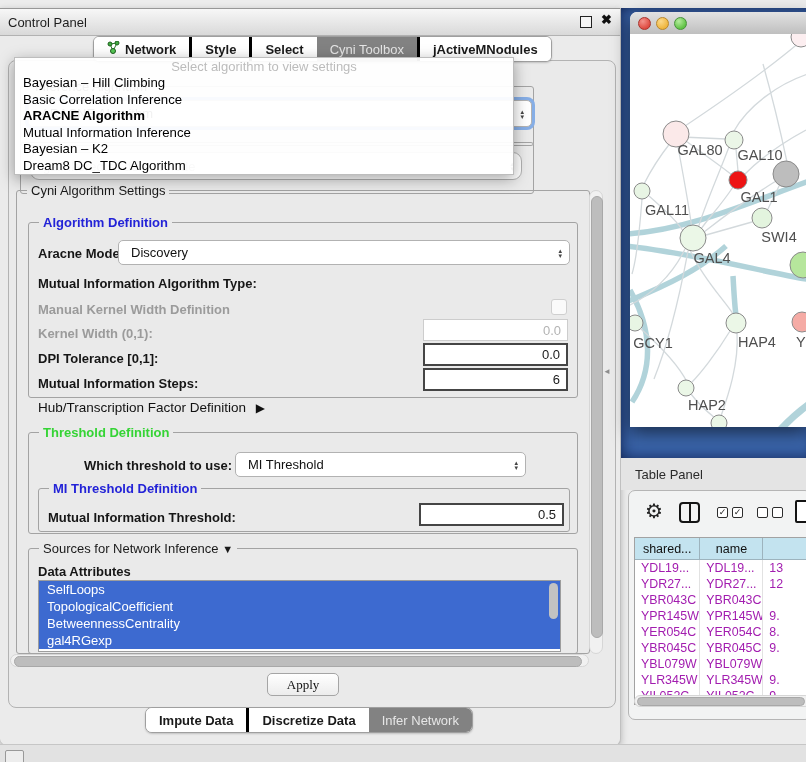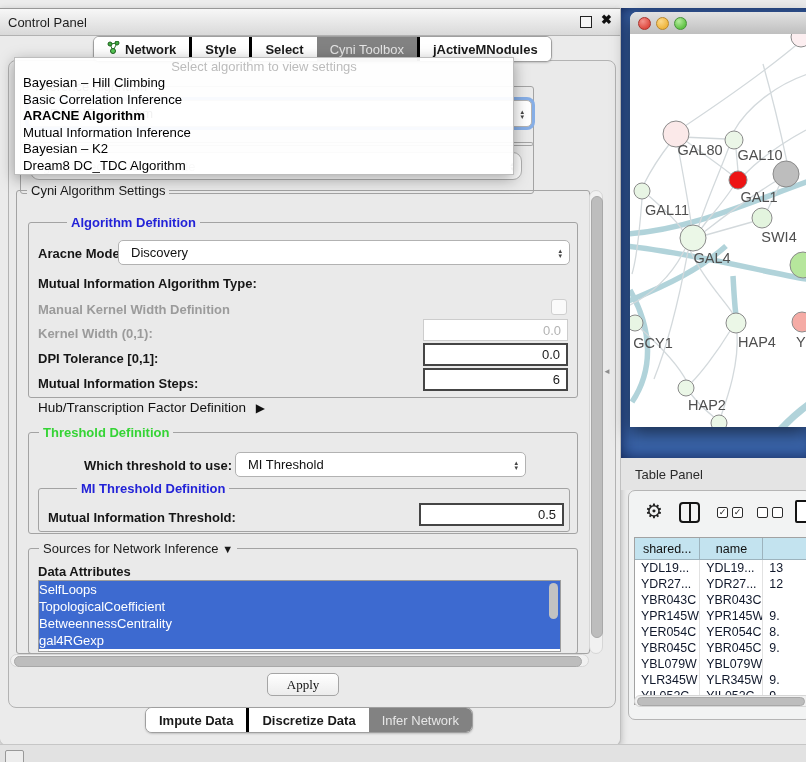--- a/index.html
+++ b/index.html
@@ -20,36 +20,36 @@
   .tab{display:flex;align-items:center;padding:0 13px;font-weight:bold;font-size:13px;background:#fff;
        border-left:3px solid #000000;white-space:nowrap;}
   .tab:first-child{border-left:none;}
   .tab.sel{background:#828282;color:#e6e6e6;border-left:none;font-weight:normal;}
   .tab .ticon{margin-right:5px;display:inline-block;}
   
   .content-panel{left:8px;top:60px;width:606px;height:646px;background:#eaeaea;border:1px solid #b3b3b3;border-radius:8px;}
   
   .fs{border:1px solid #a3a3a3;border-radius:3px;background:transparent;}
   .fstitle{position:absolute;top:-8px;left:10px;background:#eaeaea;padding:0 4px;font-size:13px;white-space:nowrap;}
-  .t-blue{color:#2323d7;font-weight:bold;margin-left:28px;}
+  .t-blue{color:#2323d7;font-weight:bold;}
   .t-green{color:#35d435;font-weight:bold;}
   .lb{font-weight:bold;font-size:13px;color:#161616;white-space:nowrap;}
   .lb.dis{color:#9b9b9b;}
   
   .combo{background:#fff;border:1px solid #b2b2b2;border-radius:5px;display:flex;align-items:center;
          padding-left:12px;font-size:13px;color:#111;box-shadow:inset 0 1px 0 rgba(255,255,255,.8);}
   .arrows{position:absolute;right:7px;top:50%;transform:translateY(-50%);display:flex;flex-direction:column;
           font-size:7px;line-height:5px;color:#444;}
   .ninput{background:#fff;text-align:right;padding-right:6px;font-size:13px;display:flex;align-items:center;
           justify-content:flex-end;}
   .strong{border:2px solid #454545;}
   .disin{border:1px solid #cdcdcd;color:#b3b3b3;}
   .checkbox{background:#fafafa;border:1.5px solid #cfcfcf;border-radius:3px;}
   .attr-list{background:#fff;border:1px solid #9d9d9d;overflow:hidden;}
-  .attr-item{height:17px;line-height:17px;font-size:13px;white-space:nowrap;}
+  .attr-item{height:17px;line-height:17px;padding-left:8px;font-size:13px;white-space:nowrap;}
   .attr-item.selected{background:#3d6ad0;color:#fff;}
   .vthumb{position:absolute;right:2px;top:2px;width:9px;height:36px;background:#c2c2c2;border-radius:5px;}
   .sb-track{background:#f1f1f1;border:1px solid #d6d6d6;border-radius:7px;}
   .sb-thumb{position:absolute;background:#bdbdbd;border:1px solid #a8a8a8;border-radius:6px;}
   .btn{background:linear-gradient(#ffffff,#ececec);border:1px solid #a5a5a5;border-radius:5px;
        display:flex;align-items:center;justify-content:center;font-size:13px;color:#111;font-family:Liberation Serif, serif;}
   
   .popup{left:14px;top:57px;width:498px;background:rgba(255,255,255,0.94);border:1px solid #bdbdbd;
          box-shadow:0 4px 14px rgba(0,0,0,.35);z-index:40;}
   .phint{height:17px;line-height:17px;text-align:center;color:#bcbcbc;font-size:13px;}
@@ -67,21 +67,21 @@
   .light{position:absolute;top:4.5px;width:13px;height:13px;border-radius:50%;}
   .nlabel{font-family:"Liberation Sans",sans-serif;font-size:14.5px;fill:#4f4f4f;}
   
   .tp-bar{left:621px;top:458px;width:185px;height:32px;background:#e4e4e4;display:flex;align-items:center;}
   .tp-window{left:628px;top:490px;width:182px;height:228px;background:#f2f3f3;border:1px solid #b5b5b5;border-radius:7px;}
   .tblock{position:absolute;left:5px;top:46px;width:177px;height:166px;border:1px solid #a2a2a2;background:#fff;overflow:hidden;}
   .trow{display:flex;height:16px;}
   .th{display:flex;align-items:center;justify-content:center;background:#c3e3ef;border-right:1px solid #9db3bd;
       border-bottom:1px solid #9db3bd;font-size:12.5px;height:22px;box-sizing:border-box;color:#111;}
   .td{display:flex;align-items:center;padding-left:6px;box-sizing:border-box;border-right:1px solid #e2e2e2;
-      font-size:12.4px;color:#0f172a;white-space:nowrap;overflow:hidden;}
+      font-size:12.4px;color:#a21caf;white-space:nowrap;overflow:hidden;}
   .c0{width:81px;} .c1{width:78px;} .c2{width:60px;}
   .icon-sq{box-sizing:border-box;border:1.5px solid #2c2c2c;border-radius:2px;width:11px;height:11px;
            font-size:9px;line-height:9px;text-align:center;color:#222;background:#fff;}
   .bottom-strip{left:0;top:744px;width:806px;height:18px;background:#e2e2e2;border-top:1px solid #c6c6c6;}
 </style>
 </head>
 <body>
 
 <div id="root">
 

